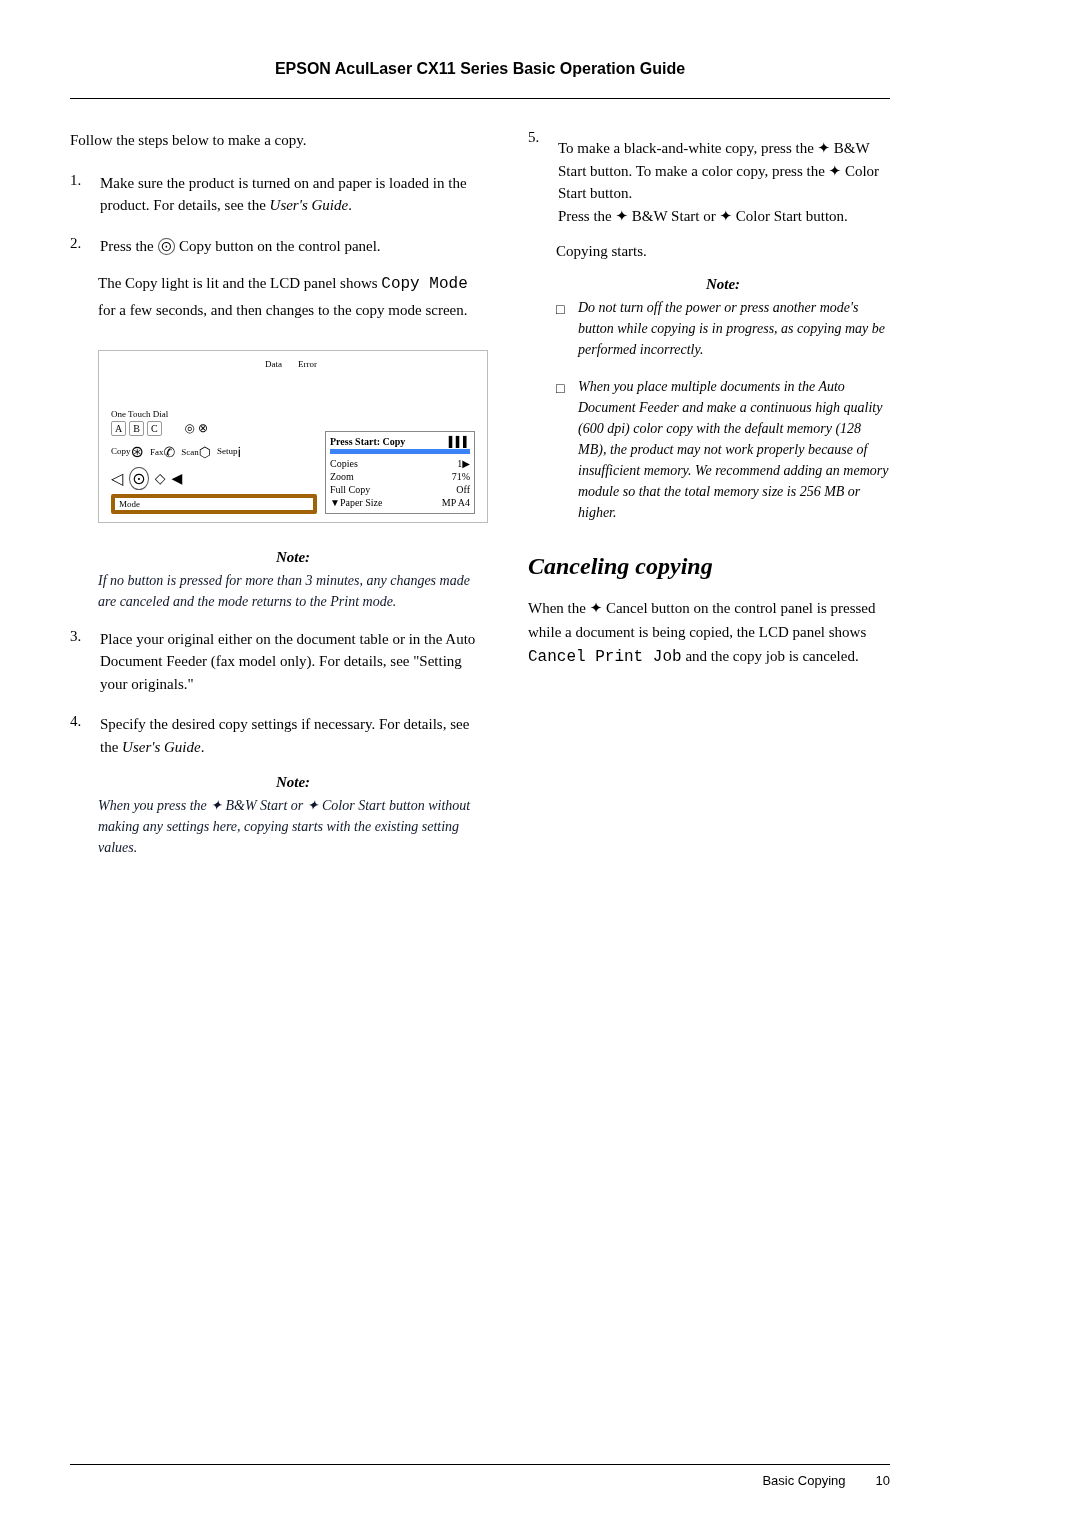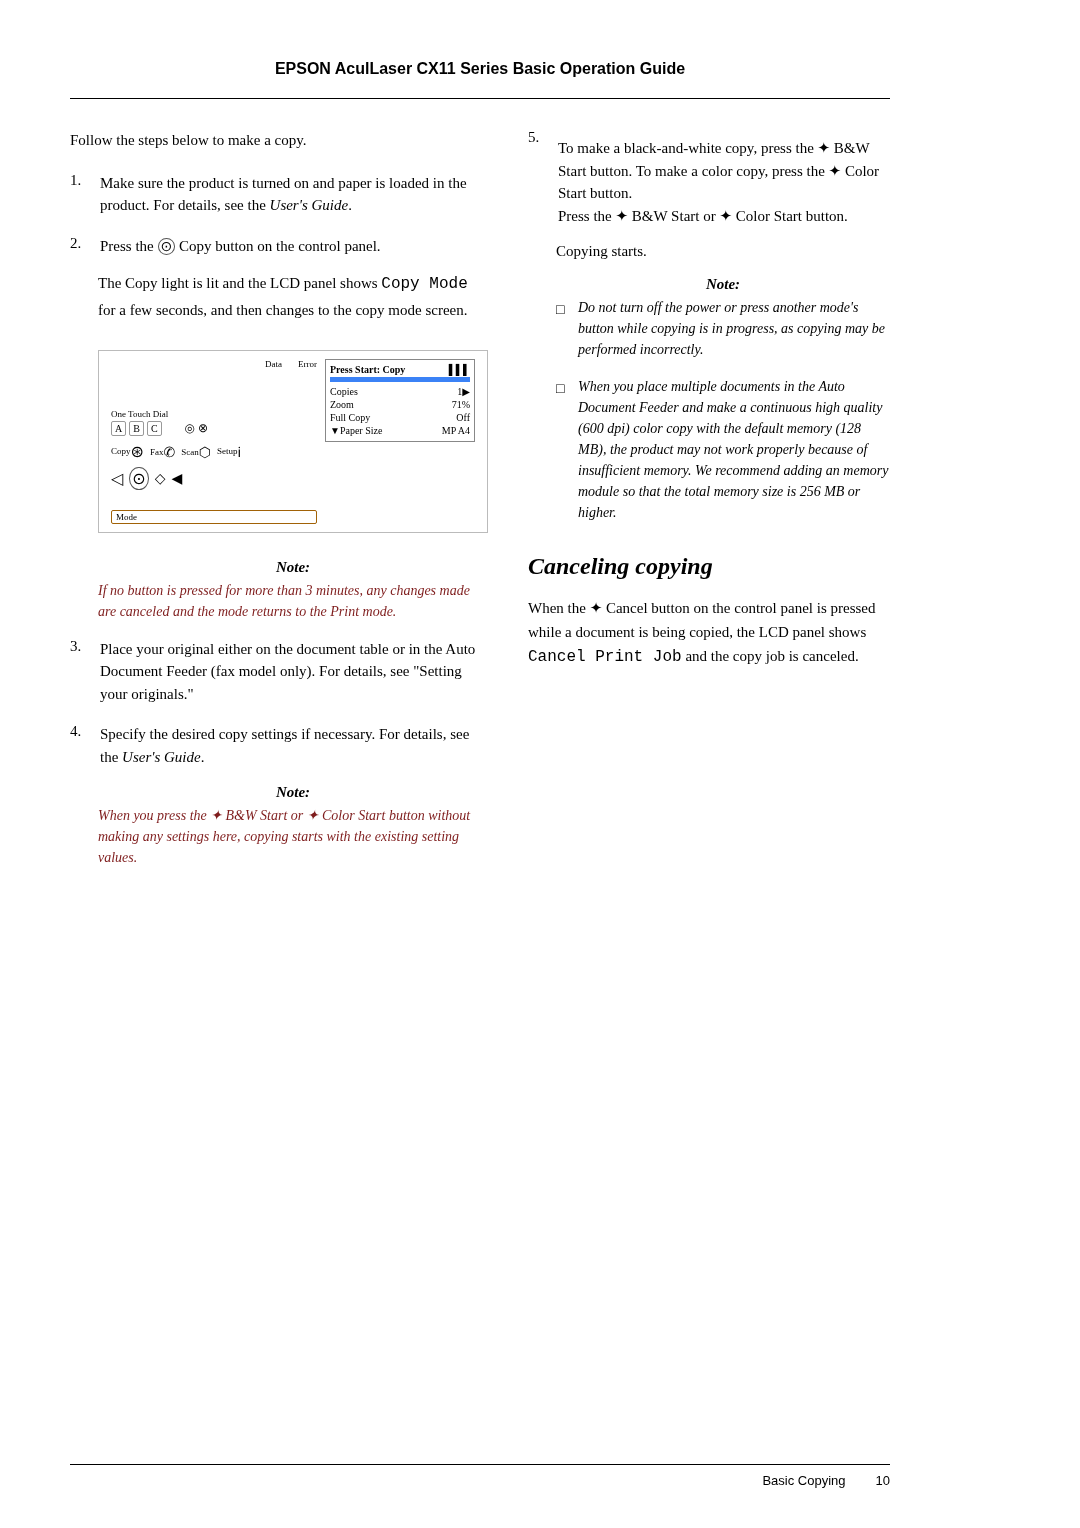--- a/index.html
+++ b/index.html
@@ -70,21 +70,21 @@
       font-weight: bold;
       font-size: 15px;
       margin-bottom: 4px;
       text-align: center;
     }
 
     .note-text {
       font-style: italic;
       font-size: 14px;
       line-height: 1.5;
-      color: #7f1d1d;
+      color: #0f172a;
     }
 
     .panel-label-item {
       font-size: 10px;
       border: 1px solid #999;
       padding: 1px 3px;
       border-radius: 2px;
     }
 
     .panel-icon-group {
@@ -194,25 +194,25 @@
       margin-bottom: 2px;
     }
 
     .one-touch-dial-label {
       font-size: 9px;
       margin-bottom: 2px;
       margin-top: 40px;
     }
 
     .mode-box {
-      border: 1px solid #a16207;
+      border: 4px solid #a16207;
       padding: 1px 4px;
       font-size: 9px;
       border-radius: 2px;
-      margin-top: 20px;
+      margin-top: 4px;
     }
 
     .panel-outer {
       border: 1px solid #bbb;
       padding: 8px 12px;
       margin: 14px 0 14px 28px;
       display: inline-block;
       width: 390px;
     }
   </style>
@@ -247,21 +247,21 @@
         </span>
       </div>
 
       
       <div style="margin-left:28px; margin-bottom:14px; font-size:15px; line-height:1.6;">
         The Copy light is lit and the LCD panel shows <span class="monospace">Copy Mode</span> for a few seconds, and then changes to the copy mode screen.
       </div>
 
       
       <div class="panel-outer">
-        <div style="display:flex; gap:8px; align-items:flex-start;">
+        <div style="display:flex; gap:8px; align-items:flex-end;">
 
           <div style="flex:1;">
 
             <div class="data-error-row">
               <span>Data</span>
               <span>Error</span>
             </div>
 
             <div class="one-touch-dial-label">One Touch Dial</div>
             <div style="display:flex; gap:3px; margin-bottom:6px;">

